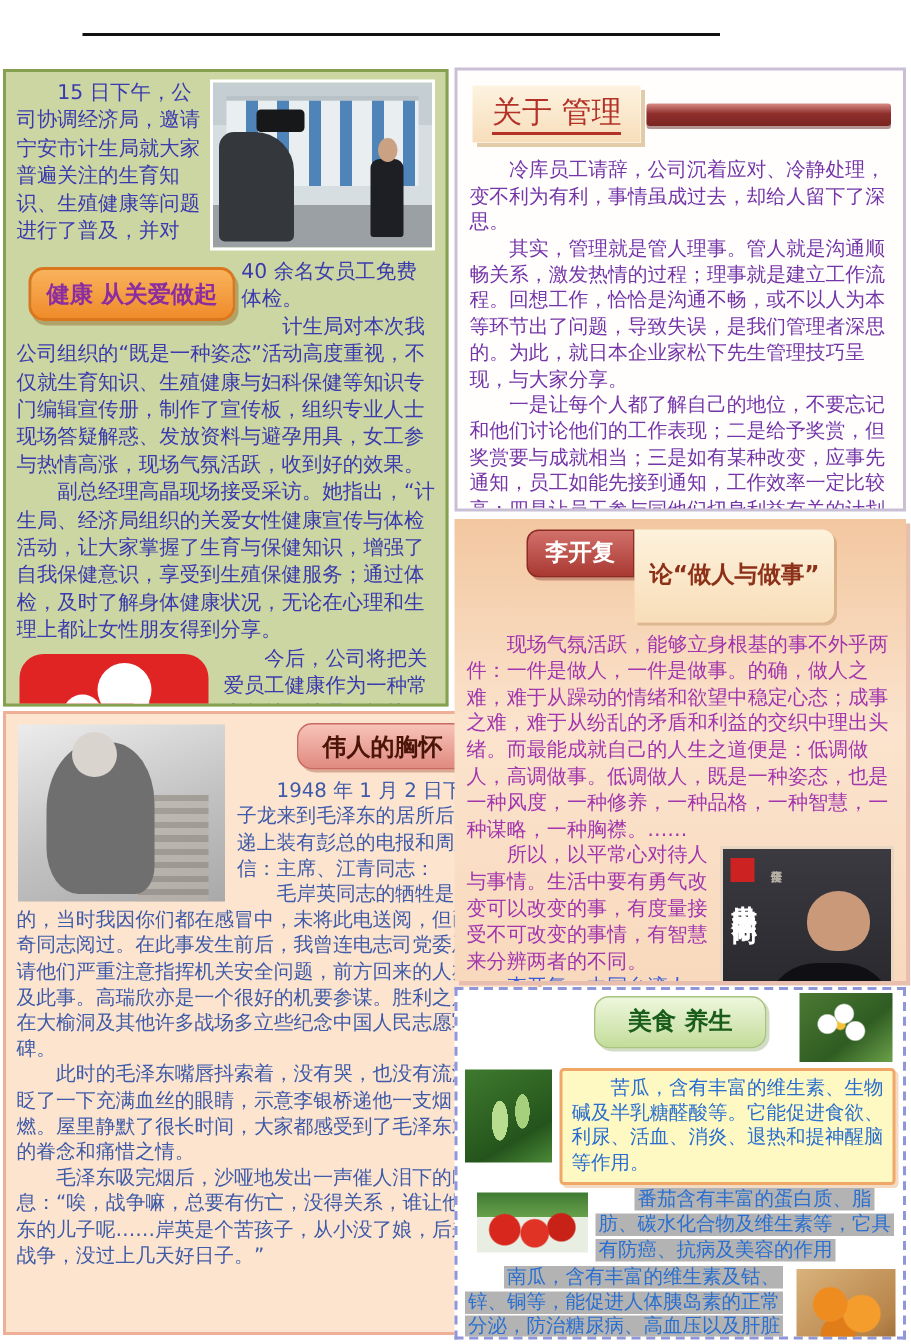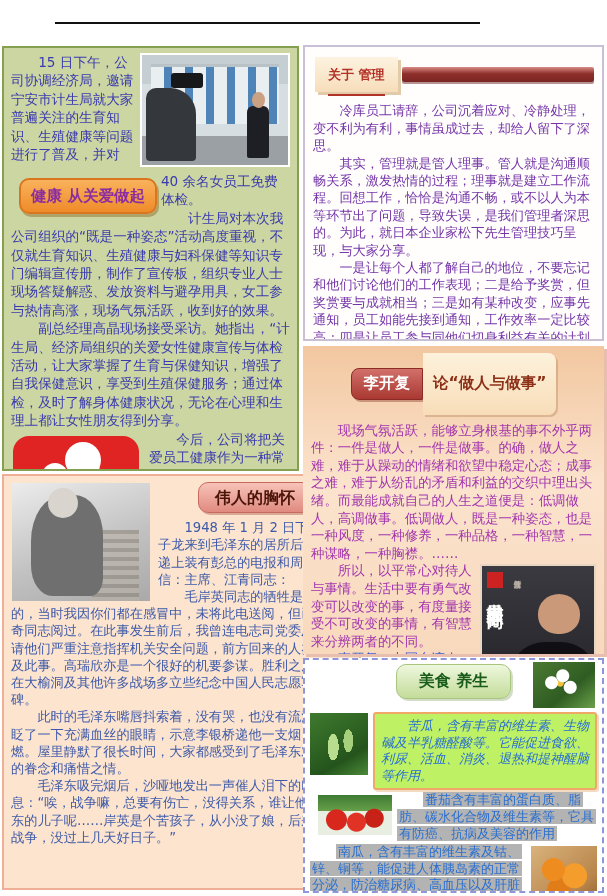--- a/index.html
+++ b/index.html
@@ -55,32 +55,32 @@
                border-radius:10px;box-shadow:2px 2px 0 rgba(150,60,40,.35);
                color:#4a1408;font-weight:bold;font-size:16px;}
 
   
   .panel-mgmt{left:303px;top:45px;width:301px;height:296px;background:#fffefd;
               border:2px solid #c9c0d6;padding:6px 8px;color:#7535a8;
               font-size:13.2px;line-height:17.4px;}
   .mgmt-titlebar{display:flex;align-items:center;margin:4px 0 10px 2px;}
   .mgmt-title-box{padding:9px 13px;background:linear-gradient(#fdf3e0,#f7ddba);
                   box-shadow:3px 3px 0 #e2cba8;white-space:nowrap;}
-  .mgmt-title-box span{color:#b33228;font-weight:bold;font-size:13px;
-                  border-bottom:2px solid #b33228;padding-bottom:12px;}
+  .mgmt-title-box span{color:#b33228;font-weight:normal;font-size:20px;
+                  border-bottom:2px solid #b33228;padding-bottom:2px;}
   .mgmt-bar{flex:1;height:15px;margin-left:4px;border-radius:2px;
             background:linear-gradient(#d98b85,#8f2f2c 45%,#7a2523);
             box-shadow:0 2px 0 rgba(90,20,20,.45);}
 
   
   .panel-likaifu{left:303px;top:346px;width:301px;height:308px;
                  background:linear-gradient(180deg,#f2c7a0,#fbe3cd 45%,#f8d9bd);
                  box-shadow:3px 3px 0 #e8bfae;padding:4px 8px;
                  font-size:13.4px;line-height:17.6px;}
-  .lkf-titlebar{display:flex;justify-content:center;align-items:center;margin:3px 0 7px 0;}
+  .lkf-titlebar{display:flex;justify-content:center;align-items:flex-start;margin:3px 0 7px 0;}
   .lkf-name{padding:6px 12px;background:linear-gradient(#d2706a,#a93832);
             border:1px solid #8c2a26;border-radius:8px 0 0 8px;color:#fff;
             font-weight:bold;font-size:15.5px;box-shadow:2px 2px 0 rgba(120,30,20,.35);}
   .lkf-topic{padding:22px 10px;background:linear-gradient(#fdf2dc,#f8ddb8);
              border-radius:0 8px 8px 0;color:#8c3018;font-weight:bold;font-size:15.5px;
              box-shadow:2px 2px 0 rgba(160,110,60,.3);}
   .lkf-purple{color:#a335ae;}
   .lkf-blue{color:#3b5bd6;}
   .book-cover{float:right;width:112px;height:156px;margin:2px 0 2px 7px;
               position:relative;background:linear-gradient(#3a3a40,#1d1d22);
@@ -111,22 +111,22 @@
           radial-gradient(circle at 60% 55%, #fff 0 6px, transparent 7px),
           radial-gradient(circle at 44% 46%, #f4c23a 0 3px, transparent 4px),
           linear-gradient(140deg,#4c7a33,#2f5c22 60%,#6ba14a);}
   .food-row{margin:2px 0;}
   .bittermelon-photo{float:left;width:58px;height:62px;margin:1px 5px 2px 0;
         background:
           radial-gradient(ellipse 9px 22px at 40% 55%, #b9dd8e 0 60%, transparent 61%),
           radial-gradient(ellipse 8px 19px at 66% 45%, #a7d07c 0 60%, transparent 61%),
           linear-gradient(150deg,#3f7a2e,#24541c 70%,#4c8a38);}
   .bitter-box{overflow:hidden;border:2px solid #f0a868;border-radius:3px;
-              background:#bef264;box-shadow:2px 2px 0 rgba(220,150,80,.35);
-              padding:4px 6px;font-style:italic;}
+              background:#fef9c3;box-shadow:2px 2px 0 rgba(220,150,80,.35);
+              padding:4px 6px;}
   .tomato-photo{float:left;width:74px;height:40px;margin:3px 5px 1px 8px;
         background:
           radial-gradient(circle at 25% 62%, #d8281e 0 10px, transparent 11px),
           radial-gradient(circle at 52% 68%, #e03326 0 9px, transparent 10px),
           radial-gradient(circle at 76% 58%, #c82218 0 9px, transparent 10px),
           linear-gradient(#3f7a33,#67a04a 40%,#e8efe2 41%);}
   .pumpkin-photo{float:right;width:66px;height:62px;margin:2px 0 1px 5px;
         background:
           radial-gradient(circle at 34% 38%, #ef8c1f 0 11px, transparent 12px),
           radial-gradient(circle at 66% 48%, #f59d2c 0 12px, transparent 13px),

